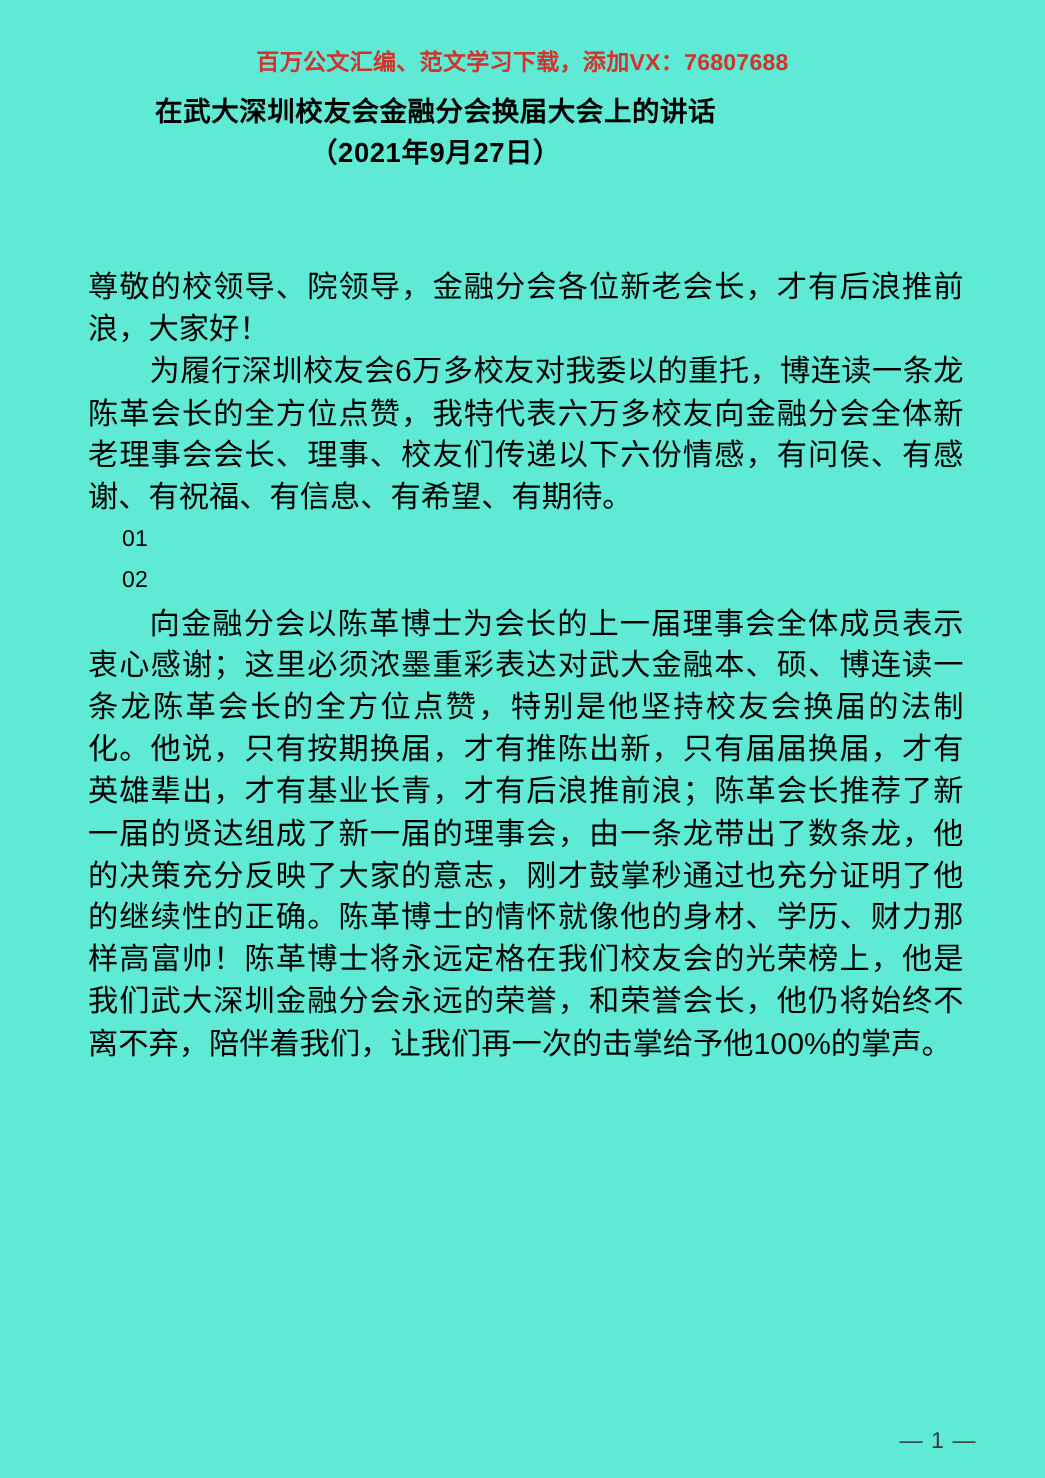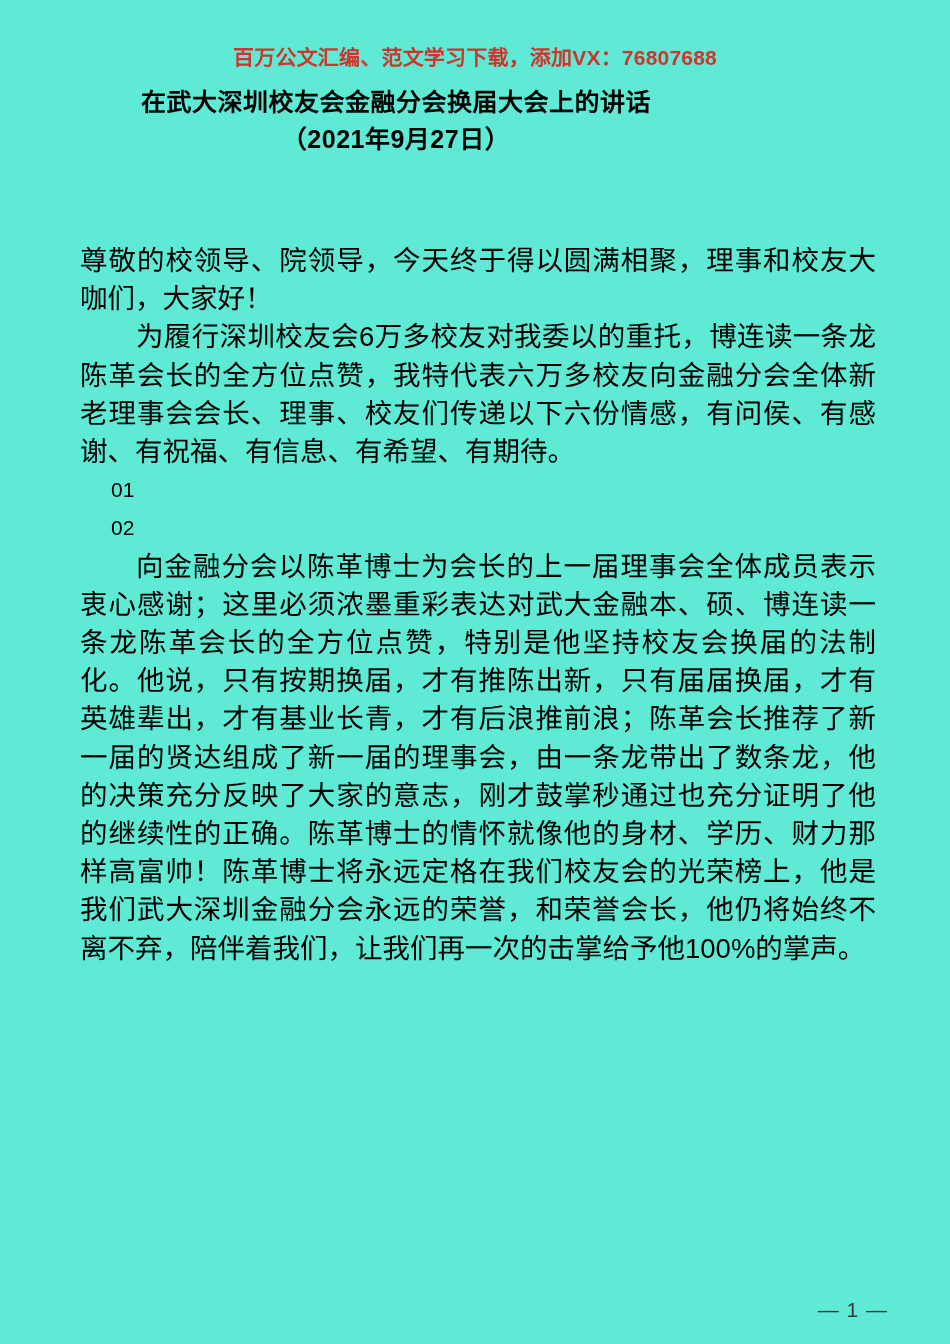--- a/index.html
+++ b/index.html
@@ -104,21 +104,21 @@
 
   <div class="promo-banner">百万公文汇编、范文学习下载，添加VX：76807688</div>
 
   <div class="title-block">
     <div class="doc-title">在武大深圳校友会金融分会换届大会上的讲话</div>
     <div class="doc-date">（2021年9月27日）</div>
   </div>
 
   <div class="body-block">
 
-    <p class="para">尊敬的校领导、院领导，今天终于得以圆满相聚，理事和校友大咖们，大家好！</p>
+    <p class="para">尊敬的校领导、院领导，金融分会各位新老会长，才有后浪推前浪，大家好！</p>
 
     <p class="para indent">为履行深圳校友会6万多校友对我委以的重托，博连读一条龙陈革会长的全方位点赞，我特代表六万多校友向金融分会全体新老理事会会长、理事、校友们传递以下六份情感，有问侯、有感谢、有祝福、有信息、有希望、有期待。</p>
 
     <div class="section-num">01</div>
 
     <div class="section-num">02</div>
     <p class="para indent">向金融分会以陈革博士为会长的上一届理事会全体成员表示衷心感谢；这里必须浓墨重彩表达对武大金融本、硕、博连读一条龙陈革会长的全方位点赞，特别是他坚持校友会换届的法制化。他说，只有按期换届，才有推陈出新，只有届届换届，才有英雄辈出，才有基业长青，才有后浪推前浪；陈革会长推荐了新一届的贤达组成了新一届的理事会，由一条龙带出了数条龙，他的决策充分反映了大家的意志，刚才鼓掌秒通过也充分证明了他的继续性的正确。陈革博士的情怀就像他的身材、学历、财力那样高富帅！陈革博士将永远定格在我们校友会的光荣榜上，他是我们武大深圳金融分会永远的荣誉，和荣誉会长，他仍将始终不离不弃，陪伴着我们，让我们再一次的击掌给予他100%的掌声。</p>
 
   </div>
 

